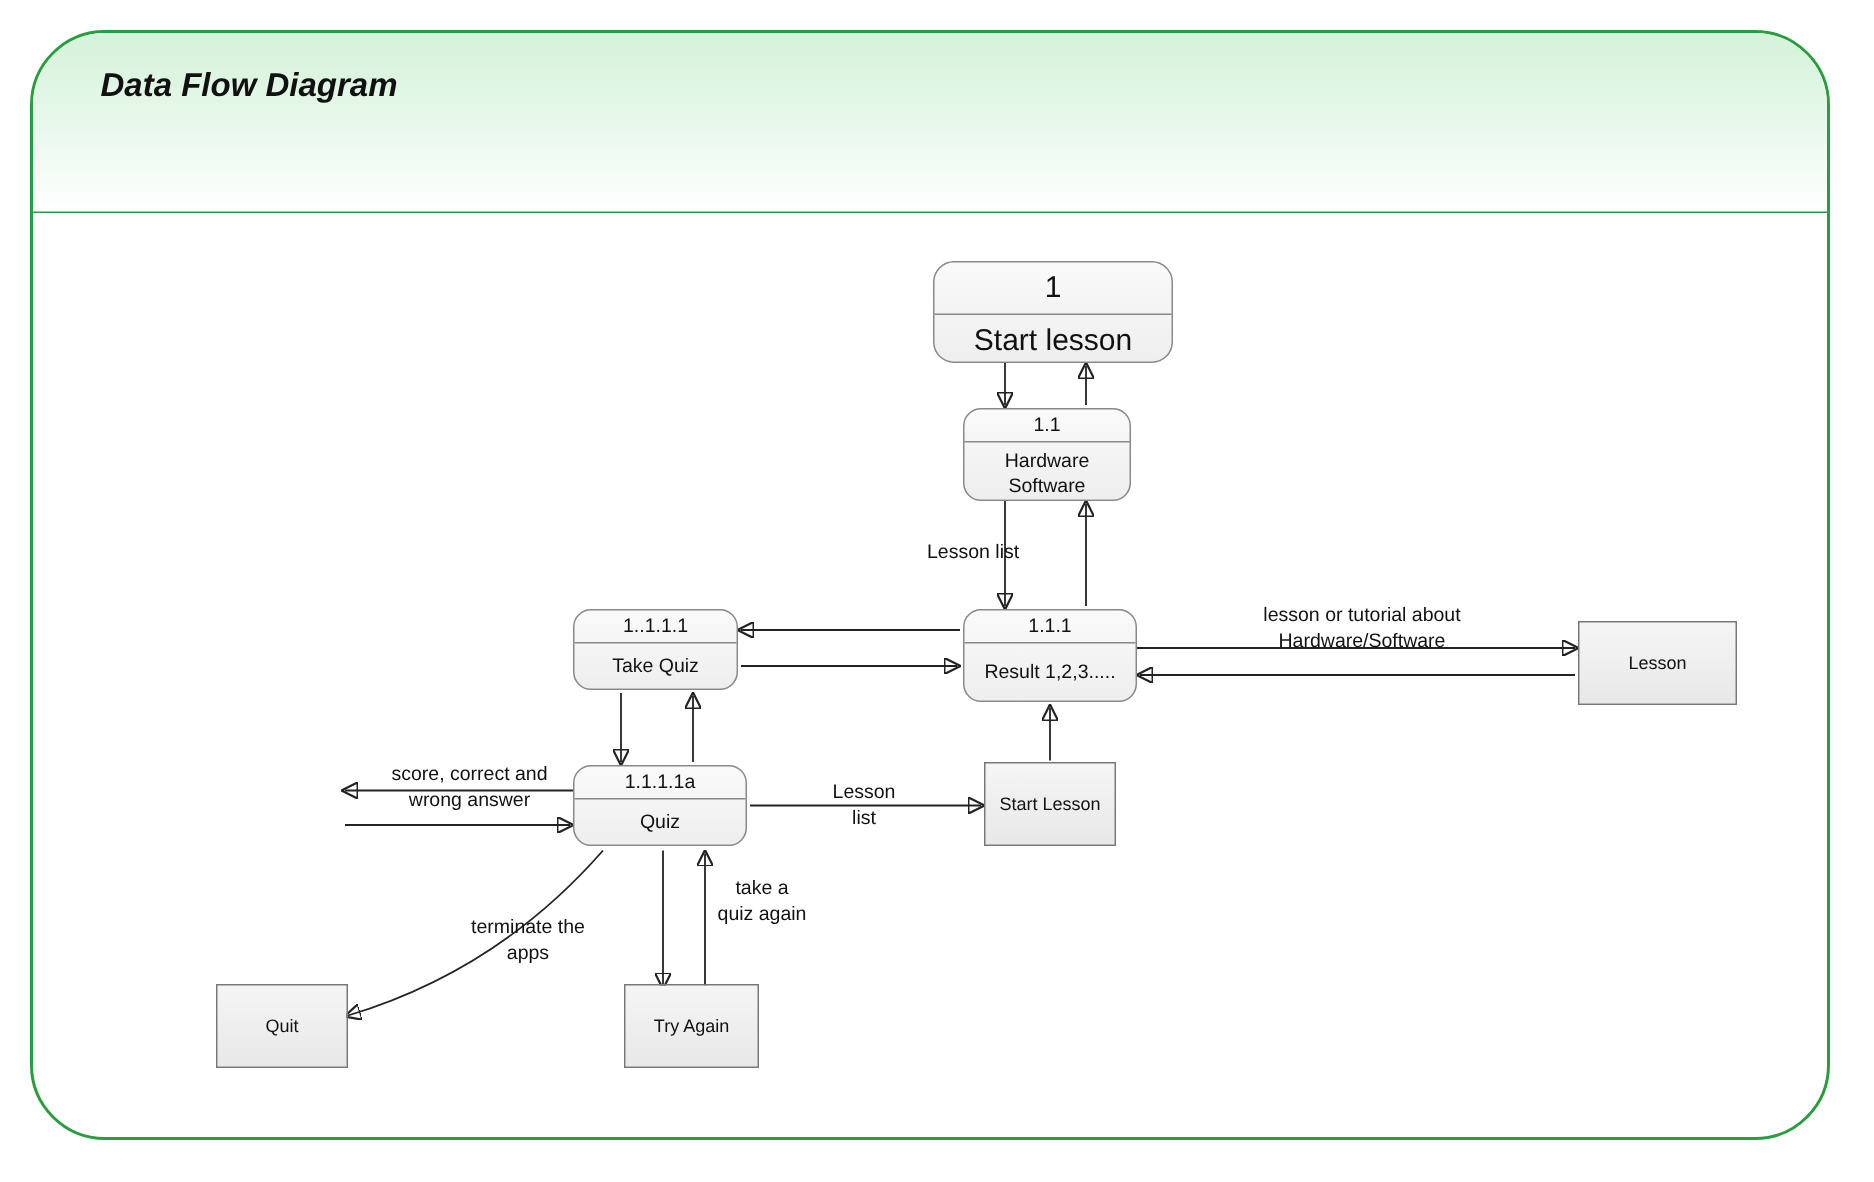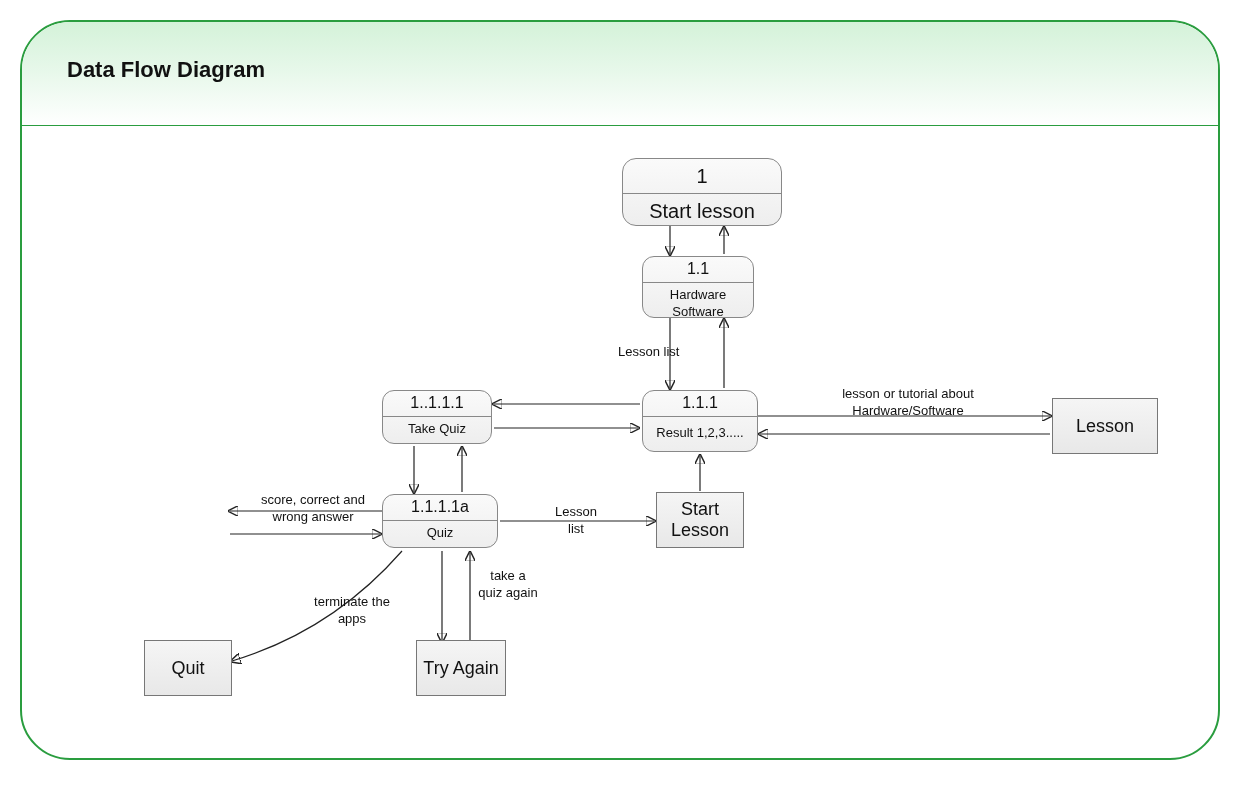--- a/index.html
+++ b/index.html
@@ -5,56 +5,57 @@
 * { box-sizing: border-box; margin: 0; padding: 0; }
 body { font-family: Arial, sans-serif; background: #fff; padding: 20px; }
 .panel {
   width: 1200px; height: 740px;
   border: 2px solid #2a9d3f;
   border-radius: 50px;
   position: relative;
   overflow: hidden;
 }
 .panel-header {
-  height: 104px;
+  height: 120px;
   background: linear-gradient(180deg, #d4f2d9 0%, #e8f8eb 50%, #ffffff 100%);
   border-bottom: 1px solid #2a9d3f;
-  padding: 35px 45px;
+  padding: 22px 45px;
+  font-style: italic;
 }
 .panel-title { font-size: 22px; font-weight: bold; color: #111; }
 .panel-body { position: relative; width: 100%; height: calc(100% - 100px); }
 .diagram { position: absolute; inset: 0; }
 
 .process {
   position: absolute;
   background: linear-gradient(180deg, #fafafa, #eee);
   border: 1px solid #888;
   border-radius: 12px;
   text-align: center;
   font-size: 13px;
   line-height: 1.3;
   color: #111;
   display: flex; flex-direction: column;
 }
 .process .pid {
   border-bottom: 1px solid #888;
   padding: 2px 0;
-  font-size: 16px;
+  font-size: 13px;
 }
 .process .pname { flex: 1; display: flex; align-items: center; justify-content: center; padding: 4px 6px; }
 
 .process-big { font-size: 20px; border-radius: 14px; }
 .process-big .pid { font-size: 20px; padding: 4px 0; }
 
 .entity {
   position: absolute;
   background: linear-gradient(180deg, #f5f5f5, #e8e8e8);
   border: 1px solid #777;
   text-align: center;
-  font-size: 18px;
+  font-size: 12px;
   color: #111;
   display: flex; align-items: center; justify-content: center;
   padding: 6px;
 }
 
 .flow-label {
   position: absolute;
   font-size: 13px;
   color: #111;
   text-align: center;

